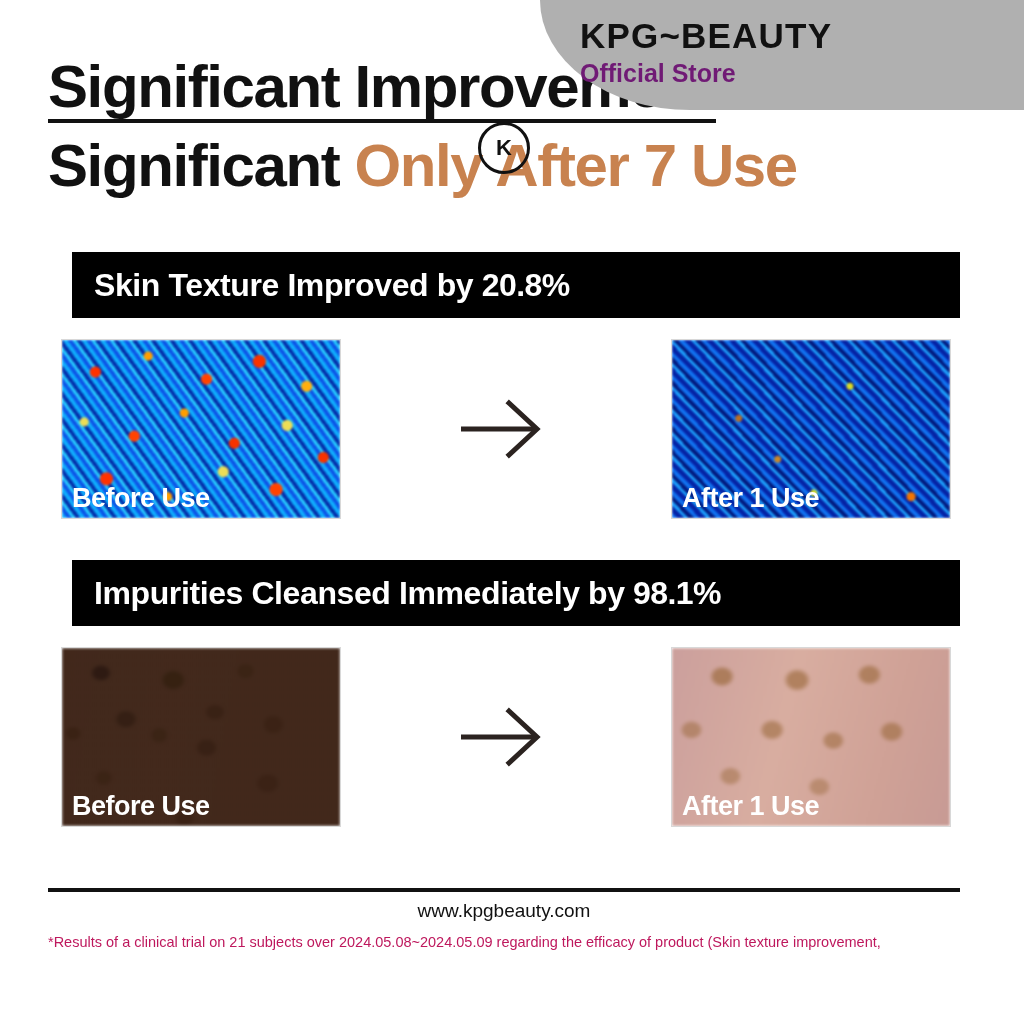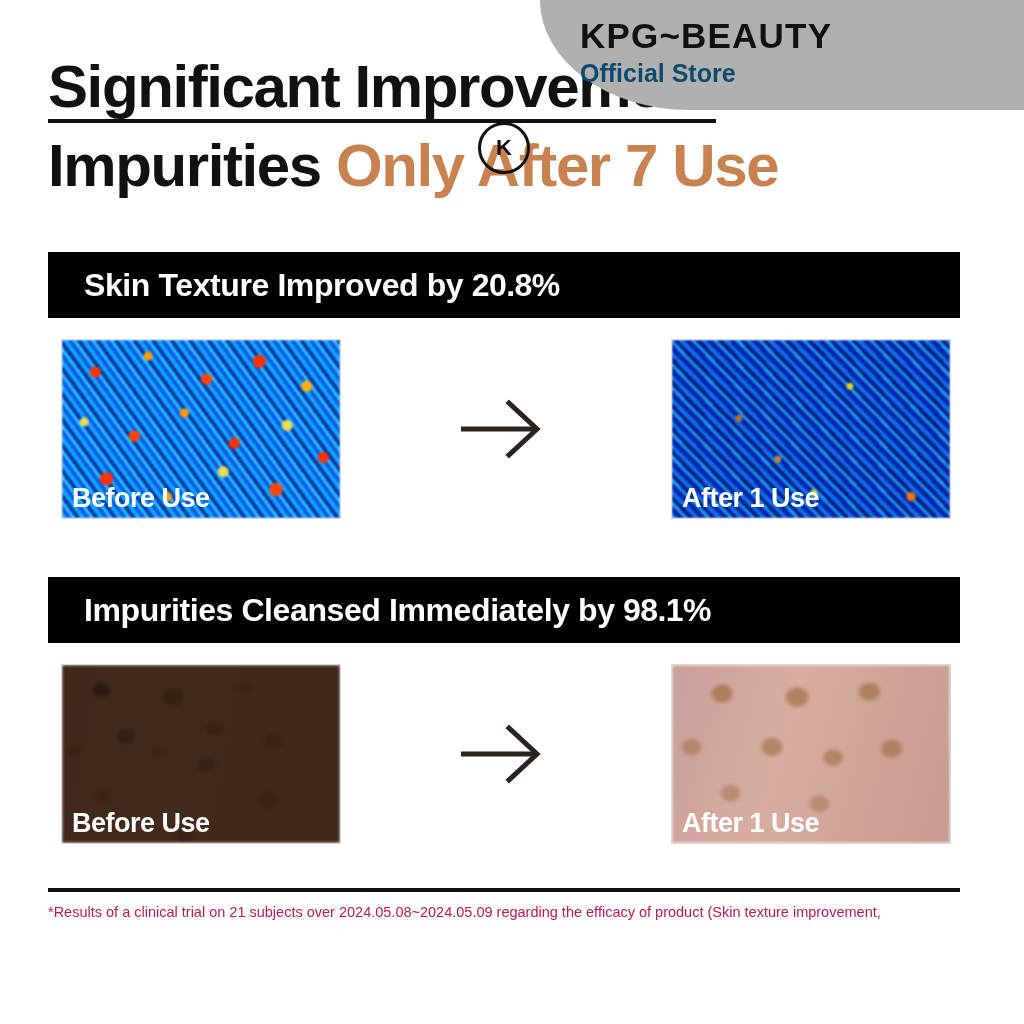--- a/index.html
+++ b/index.html
@@ -32,21 +32,21 @@
     font-size: 35px;
     font-weight: bold;
     letter-spacing: 1.2px;
     color: #111;
     line-height: 1;
     padding-left: 40px;
   }
   .store-badge .sub {
     font-size: 25px;
     font-weight: bold;
-    color: #0c4a6e;
+    color: #701a75;
     line-height: 1;
     margin-top: 8px;
     padding-left: 40px;
   }
 
   
   .headline {
     position: absolute;
     left: 48px;
     top: 56px;
@@ -89,29 +89,30 @@
     justify-content: center;
     font-size: 22px;
     font-weight: bold;
     color: #111;
     background: transparent;
   }
 
   
   .section { position: absolute; left: 48px; width: 912px; }
   #section-texture { top: 252px; }
-  #section-impurities { top: 577px; }
+  #section-impurities { top: 560px; }
 
   .banner {
     background: #000000;
     height: 66px;
     display: flex;
     align-items: center;
-    padding-left: 36px;
+    padding-left: 22px;
     box-sizing: border-box;
+    margin-left: 24px;
   }
   .banner-text {
     color: #ffffff;
     font-size: 32px;
     font-weight: bold;
     letter-spacing: -0.4px;
     white-space: nowrap;
   }
   .banner-text .pct {
     font-weight: bold;
@@ -257,21 +258,21 @@
     color: #be185d;
     font-family: "Liberation Sans Narrow", "Liberation Sans", sans-serif;
   }
 </style>
 </head>
 <body>
 
 <div class="headline">
   <div class="line1">Significant Improvement</div>
   <div class="line2">
-    <span>Impurities </span><span class="accent">Only After 7 Use</span>
+    <span>Significant </span><span class="accent">Only After 7 Use</span>
   </div>
 </div>
 
 <div class="k-logo">
   <span>K</span>
 </div>
 
 <div class="store-badge">
   <div class="brand">KPG~BEAUTY</div>
   <div class="sub">Official Store</div>
@@ -326,16 +327,17 @@
 
     <div class="photo right">
       <div class="swatch skin-after"></div>
       <div class="photo-label">After 1 Use</div>
     </div>
   </div>
 </div>
 
 <div class="footer">
   <div class="footer-rule"></div>
+  <div class="footer-url">www.kpgbeauty.com</div>
   <div class="footer-note">
     <div>*Results of a clinical trial on 21 subjects over 2024.05.08~2024.05.09 regarding the efficacy of product (Skin texture improvement,</div>
   </div>
 </div>
 
 </body></html>

